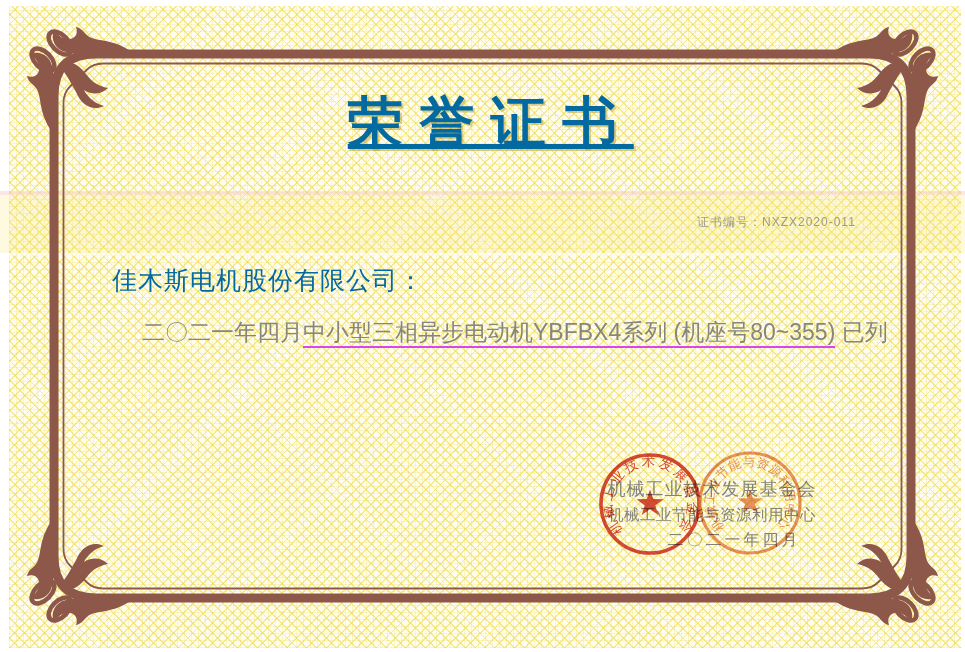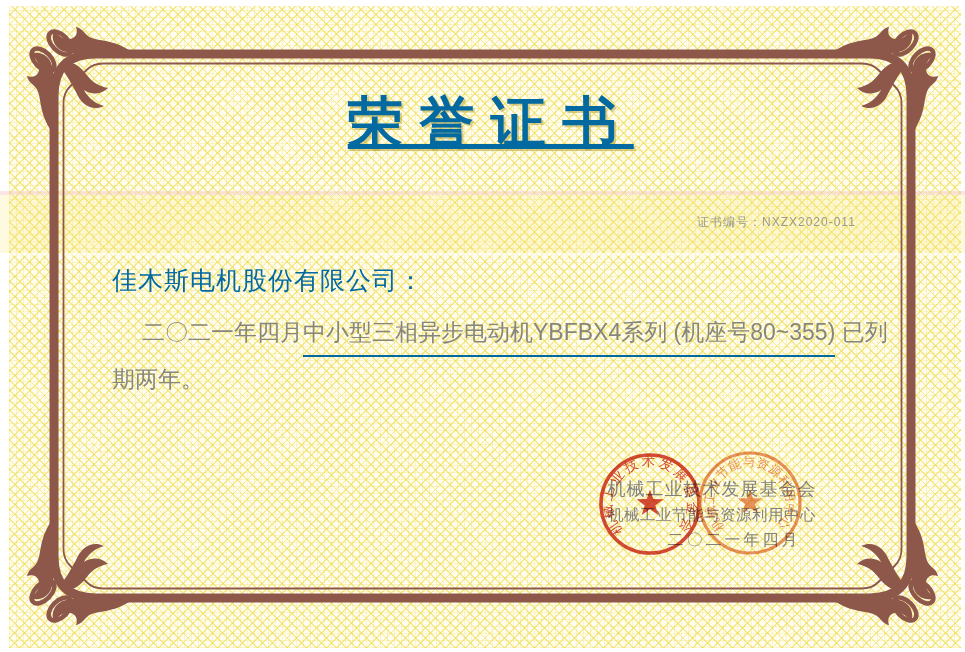--- a/index.html
+++ b/index.html
@@ -51,21 +51,21 @@
     font-size:25px;color:#0369a1;letter-spacing:1px;
     white-space:nowrap;
   }
   .body-text{
     position:absolute;left:112px;top:309px;width:790px;
     font-size:23px;line-height:47px;color:#87867c;
   }
   .body-text .bline{white-space:nowrap;}
   .body-text .indent{display:inline-block;width:30px;}
   .uline{
-    border-bottom:2px solid #0369a1;padding-bottom:10px;
+    border-bottom:2px solid #d946ef;padding-bottom:1px;
   }
   .footer{
     position:absolute;left:562px;top:476px;width:300px;
     text-align:center;color:#83827a;
   }
   .footer .org1{font-size:18px;line-height:26px;letter-spacing:1px;white-space:nowrap;}
   .footer .org2{font-size:15.5px;line-height:25px;letter-spacing:0.5px;white-space:nowrap;}
   .footer .date{font-size:16px;line-height:26px;letter-spacing:3px;white-space:nowrap;padding-left:8px;margin-left:36px;}
 </style>
 </head>
@@ -105,21 +105,20 @@
 </svg>
 
 <div class="title">荣誉证书</div>
 
 <div class="cert-no"><span>证书编号：</span><span>NXZX2020-011</span></div>
 
 <div class="addressee">佳木斯电机股份有限公司：</div>
 
 <div class="body-text">
   <div class="bline"><span class="indent"></span><span>二〇二一年四月</span><span class="uline">中小型三相异步电动机YBFBX4系列 (机座号80~355)</span><span> 已列</span></div>
-  <div class="bline">期两年。</div>
 </div>
 
 <div class="footer">
   <div class="org1">机械工业技术发展基金会</div>
   <div class="org2">机械工业节能与资源利用中心</div>
   <div class="date">二〇二一年四月</div>
 </div>
 
 <svg class="seals" viewBox="0 0 965 652">
   <defs>

